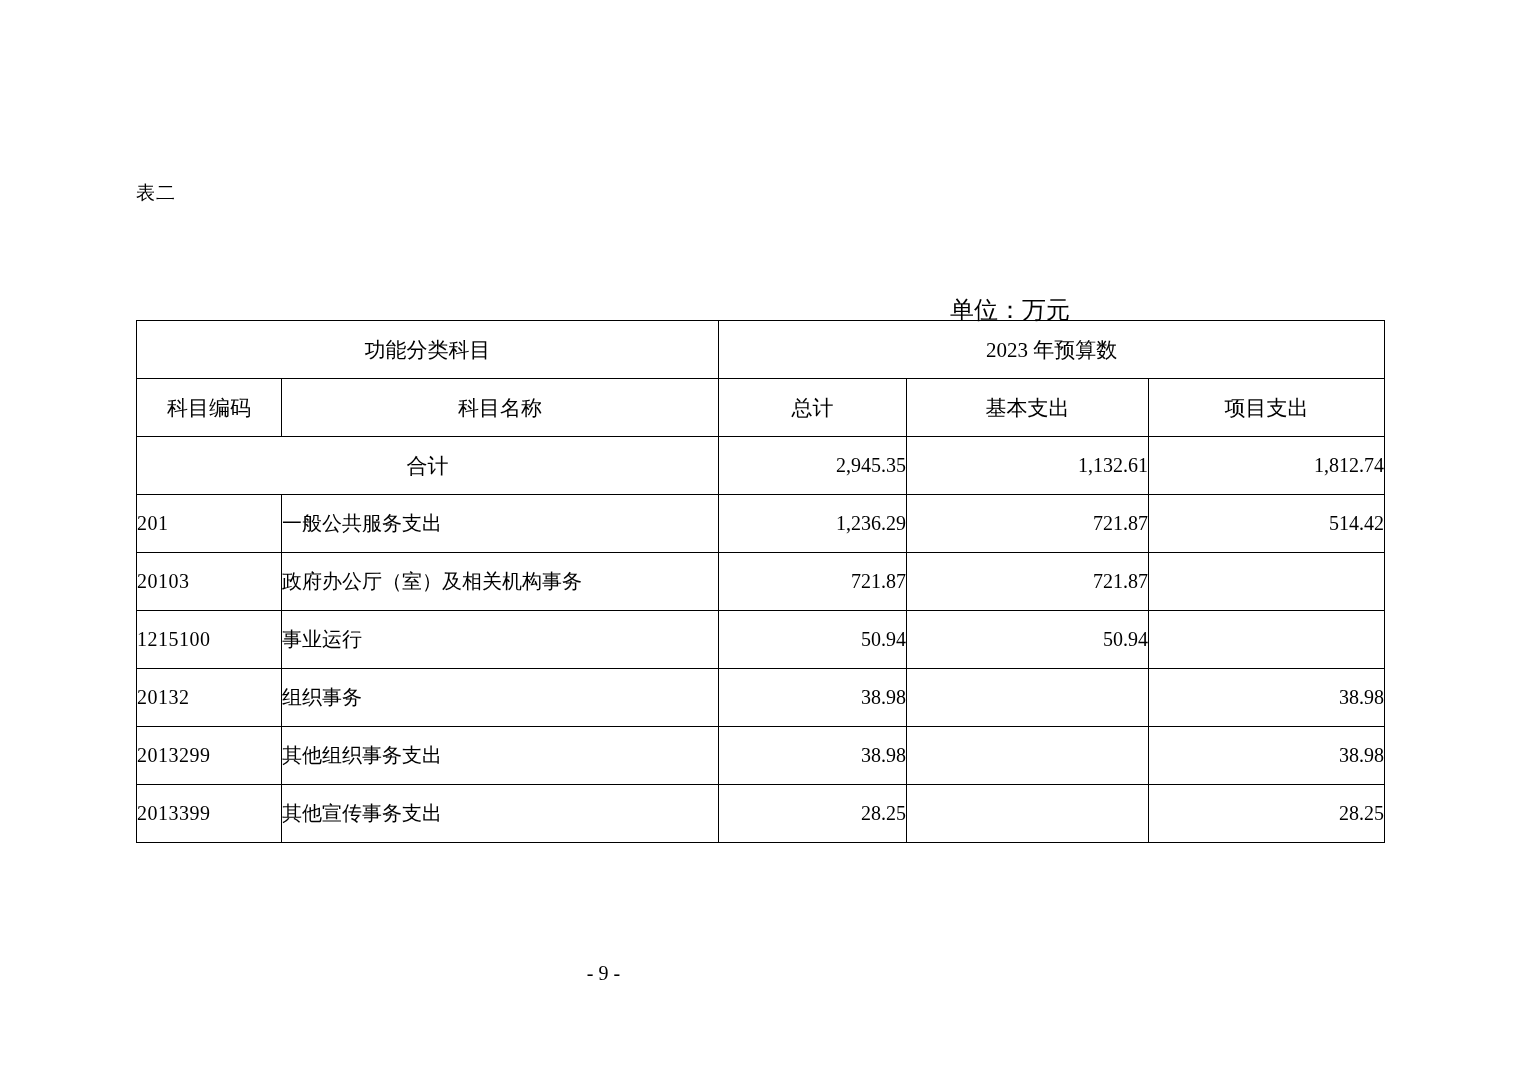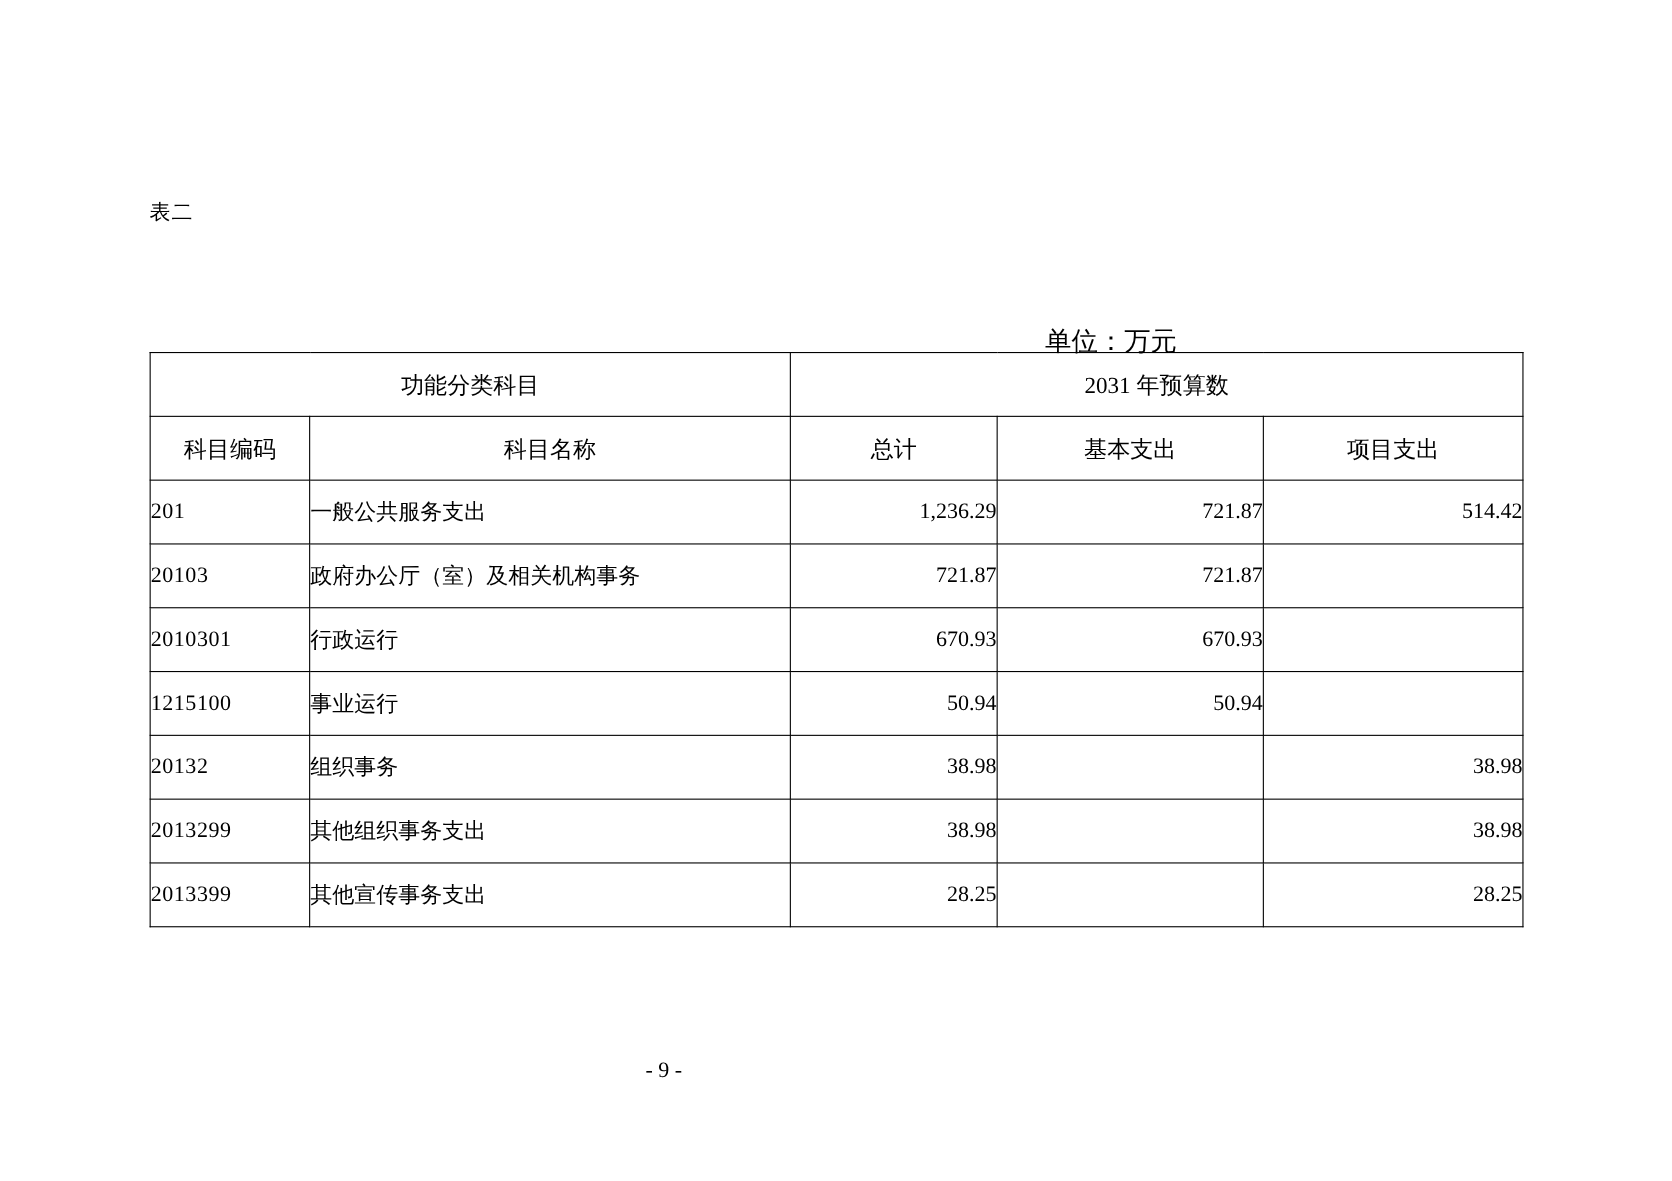--- a/index.html
+++ b/index.html
@@ -125,52 +125,51 @@
     <colgroup>
       <col class="c-code">
         <col class="c-name">
         <col class="c-total">
         <col class="c-basic">
         <col class="c-proj">
     </colgroup>
     <tbody>
       <tr>
         <td class="hcell" colspan="2">功能分类科目</td>
-        <td class="hcell" colspan="3">2031 年预算数</td>
+        <td class="hcell" colspan="3">2023 年预算数</td>
       </tr>
       <tr>
         <td class="hcell">科目编码</td>
         <td class="hcell">科目名称</td>
         <td class="hcell">总计</td>
         <td class="hcell">基本支出</td>
         <td class="hcell">项目支出</td>
       </tr>
+      <tr class="sum-row">
+        <td class="sum-label" colspan="2">合计</td>
+        <td class="num">2,945.35</td>
+        <td class="num">1,132.61</td>
+        <td class="num">1,812.74</td>
+      </tr>
 
       <tr>
         <td class="code-cell">201</td>
         <td class="name-cell">一般公共服务支出</td>
         <td class="num">1,236.29</td>
         <td class="num">721.87</td>
         <td class="num">514.42</td>
       </tr>
       <tr>
         <td class="code-cell code-ind1">20103</td>
         <td class="name-cell">政府办公厅（室）及相关机构事务</td>
         <td class="num">721.87</td>
         <td class="num">721.87</td>
         <td class="num"></td>
       </tr>
       <tr>
-        <td class="code-cell code-ind2">2010301</td>
-        <td class="name-cell name-ind1">行政运行</td>
-        <td class="num">670.93</td>
-        <td class="num">670.93</td>
-        <td class="num"></td>
-      </tr>
-      <tr>
         <td class="code-cell code-ind2">1215100</td>
         <td class="name-cell name-ind1">事业运行</td>
         <td class="num">50.94</td>
         <td class="num">50.94</td>
         <td class="num"></td>
       </tr>
       <tr>
         <td class="code-cell code-ind1">20132</td>
         <td class="name-cell">组织事务</td>
         <td class="num">38.98</td>

